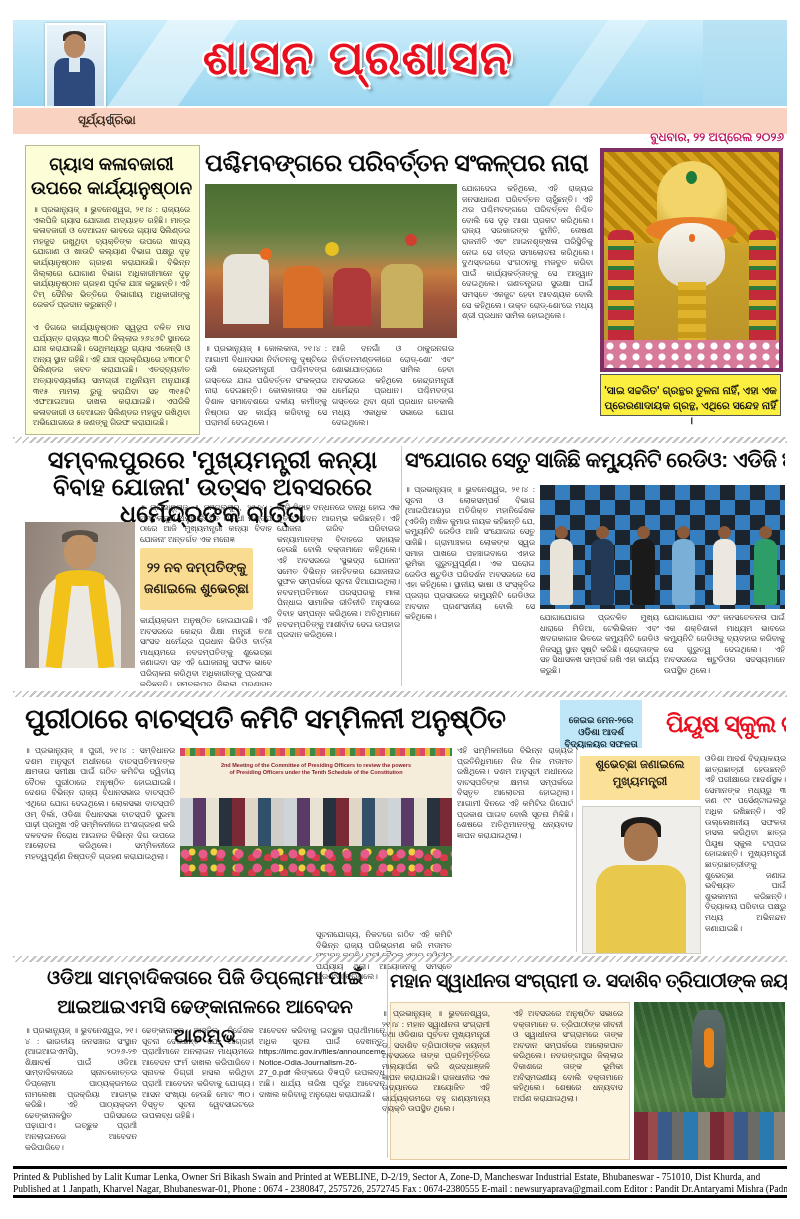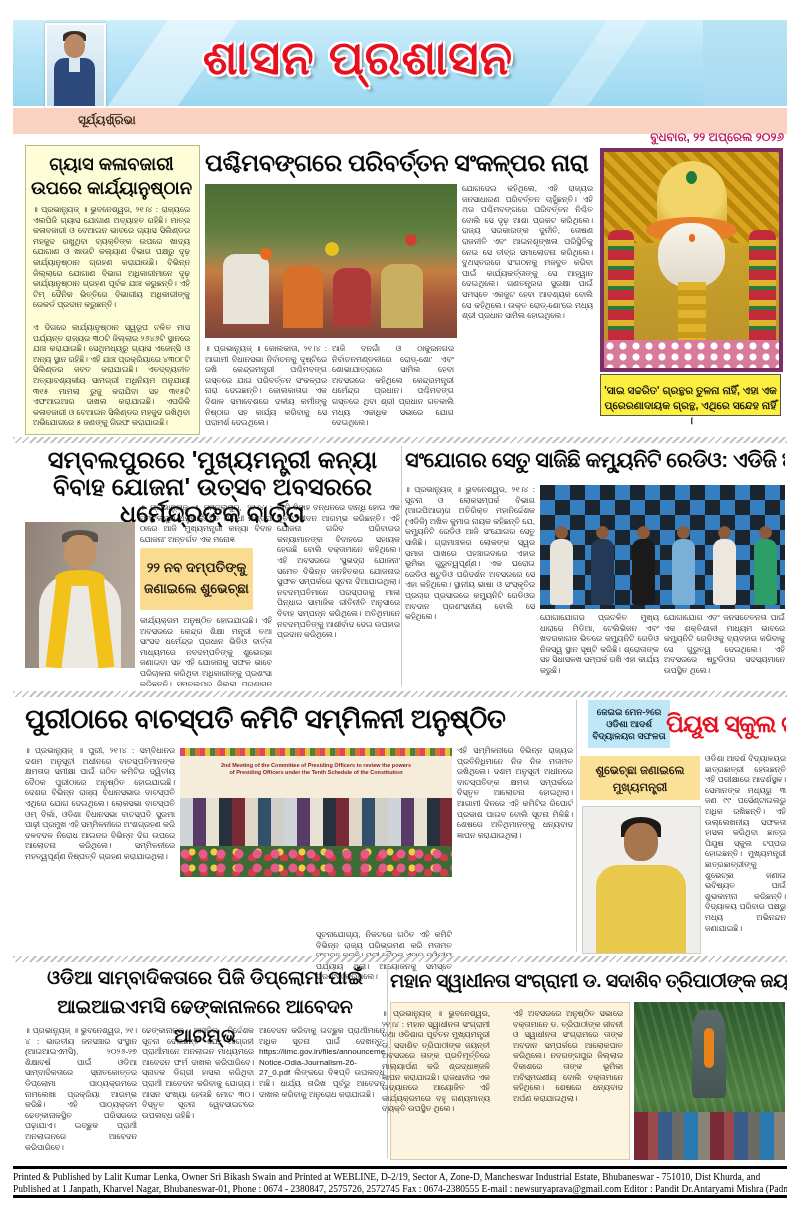--- a/index.html
+++ b/index.html
@@ -81,25 +81,25 @@
      background:repeating-linear-gradient(90deg,#cfd4d8 0 13px,#5a3a66 13px 26px,#e8e2d4 26px 39px,#27323e 39px 52px,#7a2a35 52px 65px,#e0d6c6 65px 78px,#33506a 78px 91px,#d0cec8 91px 104px);}
   .pu-flowers{position:absolute;left:0;bottom:0;width:100%;height:31px;background:#3e6b35;
      background-image:radial-gradient(circle at 5px 8px,#e85a8a 4px,transparent 5px),
                       radial-gradient(circle at 12px 6px,#f0d040 3px,transparent 4px),
                       radial-gradient(circle at 8px 12px,#d83a4a 3.5px,transparent 4.5px);
      background-size:18px 14px,22px 16px,16px 15px;}
   #puri-cr{left:457px;top:746px;width:116px;height:207px;}
   #puri-u1{left:180px;top:882px;width:131px;height:71px;}
   #puri-u2{left:316px;top:882px;width:136px;height:71px;margin-top:48px;}
   
-  #piyush-kicker{left:588px;top:700px;width:82px;height:48px;background:#bfe7f8;
-     font-size:9px;font-weight:bold;text-align:center;line-height:12px;padding-top:6px;box-sizing:border-box;color:#10222c;}
+  #piyush-kicker{left:560px;top:700px;width:82px;height:48px;background:#bfe7f8;
+     font-size:9px;font-weight:bold;text-align:center;line-height:12px;padding-top:14px;box-sizing:border-box;color:#10222c;}
   #piyush-head{left:666px;top:702px;width:120px;font-size:24px;line-height:44px;color:#e8101f;white-space:nowrap;letter-spacing:-1px;}
   #piyush-box{left:580px;top:756px;width:120px;height:44px;background:#fbe097;
-     font-size:11.5px;font-weight:bold;text-align:center;line-height:17px;padding-top:6px;box-sizing:border-box;color:#201a10;}
+     font-size:11.5px;font-weight:bold;text-align:center;line-height:17px;box-sizing:border-box;color:#201a10;}
   #piyush-photo{left:582px;top:806px;width:117px;height:146px;background:#efeeea;border:1px solid #cfcdc6;overflow:hidden;}
   #piyush-photo .py-hair{position:absolute;left:38px;top:10px;width:40px;height:20px;border-radius:50% 50% 0 0;background:#1c1a18;}
   #piyush-photo .py-face{position:absolute;left:41px;top:16px;width:34px;height:38px;border-radius:45%;background:#a8764e;}
   #piyush-photo .py-shirt{position:absolute;left:13px;top:58px;width:90px;height:88px;border-radius:22px 22px 0 0;background:#e9c94c;}
   #piyush-col{left:705px;top:754px;width:81px;height:198px;}
   
   #iimc-head{left:25px;top:963px;width:360px;font-size:19px;line-height:29px;text-align:center;}
   #iimc-c1{left:25px;top:1026px;width:112px;height:134px;}
   #iimc-c2{left:142px;top:1026px;width:112px;height:134px;}
   #iimc-c3{left:259px;top:1026px;width:126px;height:134px;}

